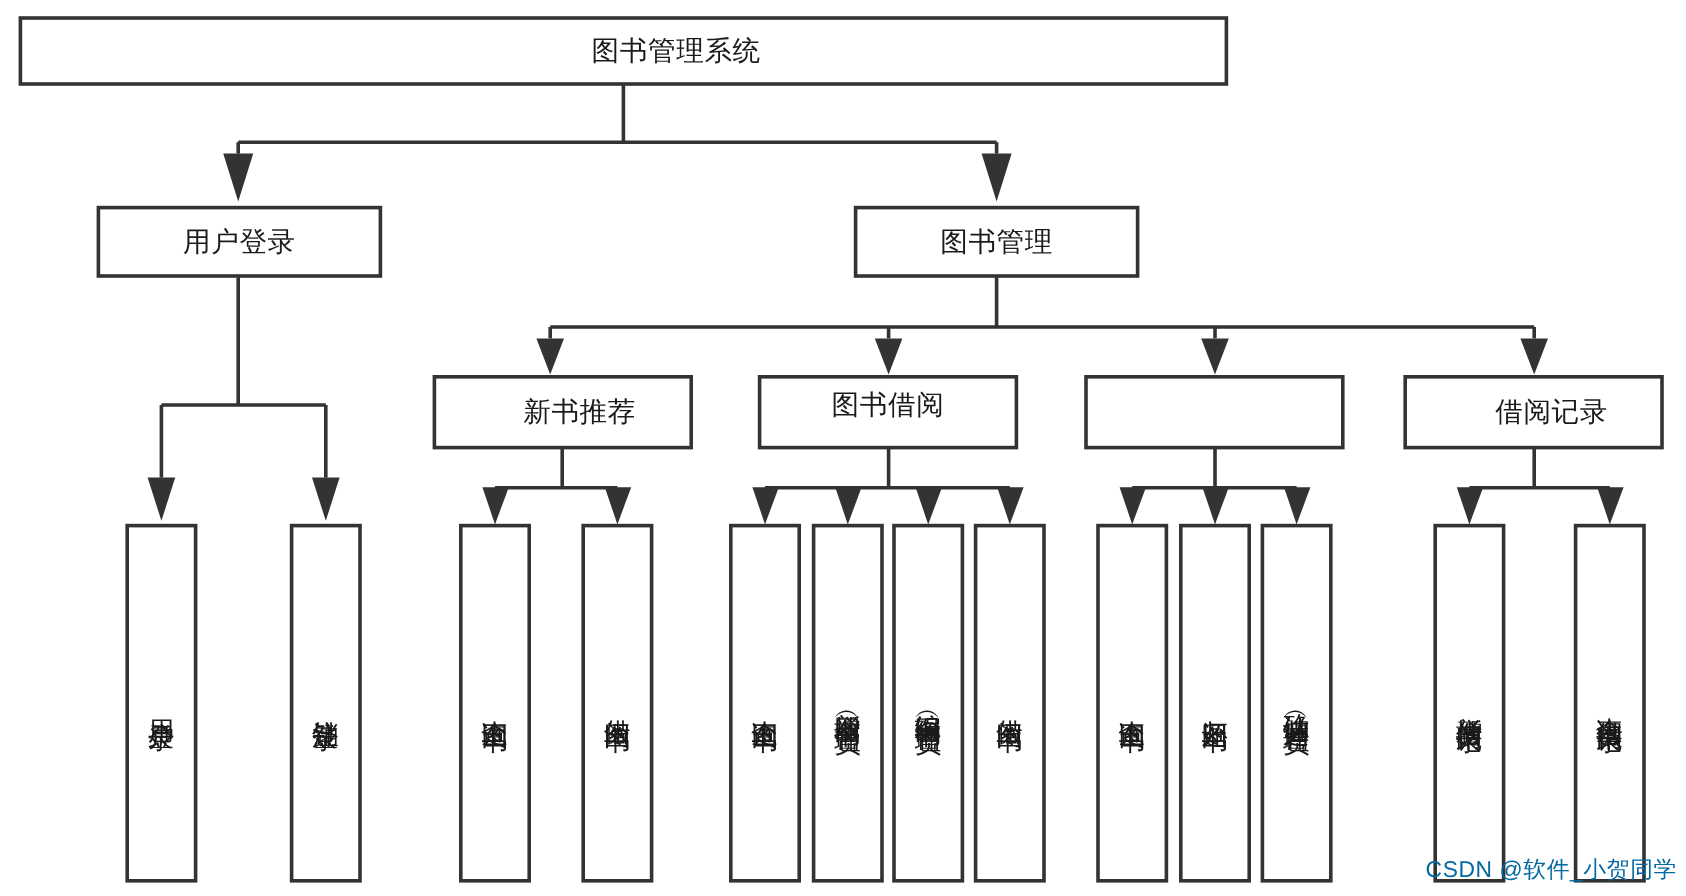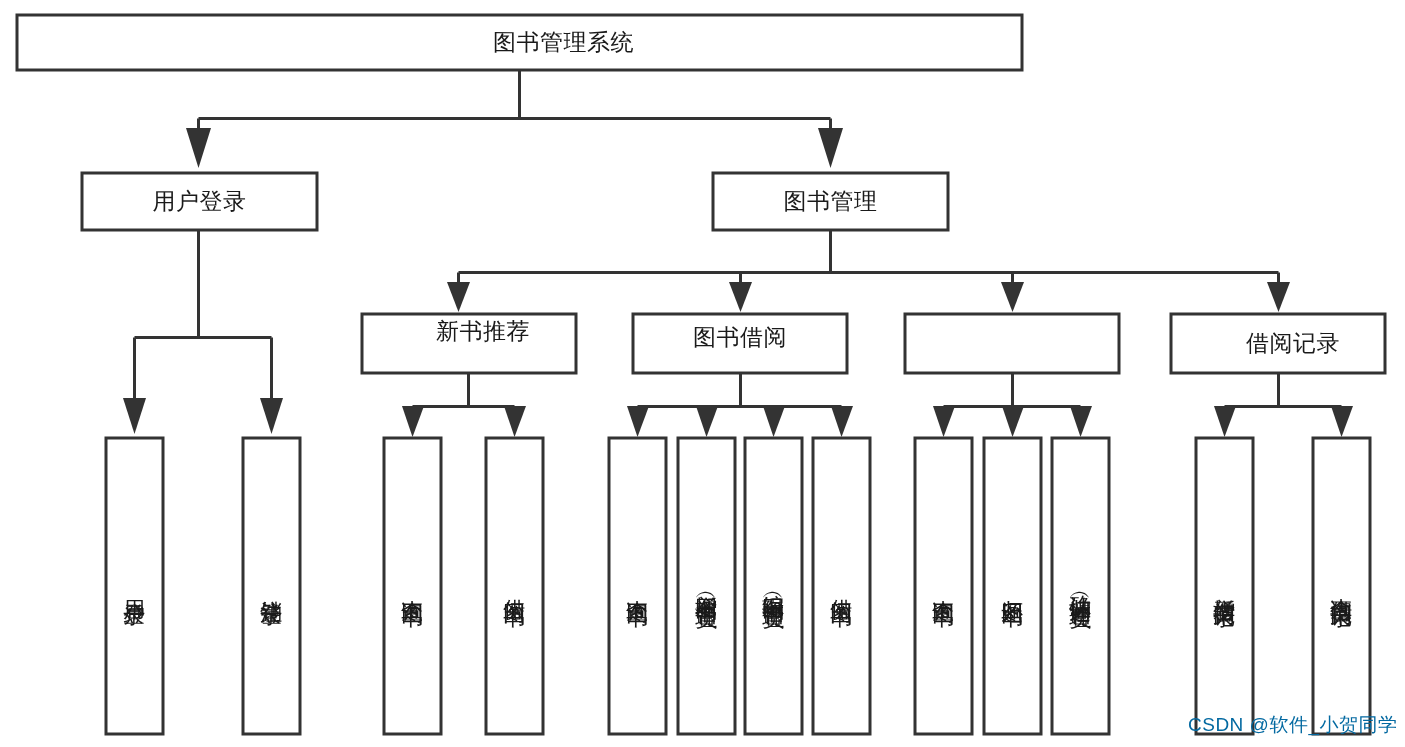--- a/index.html
+++ b/index.html
@@ -179,21 +179,21 @@
     <rect class="box-rect" x="1196" y="438" width="57" height="296"></rect>
     <rect class="box-rect" x="1313" y="438" width="57" height="296"></rect>
   </svg>
 
   <div class="node-label horizontal" style="left:17px; top:15px; width:1005px; height:55px;margin-left:44px;">图书管理系统</div>
 
   <div class="node-label horizontal" style="left:82px; top:173px; width:235px; height:57px;">用户登录</div>
 
   <div class="node-label horizontal" style="left:713px; top:173px; width:235px; height:57px;border-radius:11px;">图书管理</div>
 
-  <div class="node-label horizontal" style="left:362px; top:302px; width:242px; height:59px;">新书推荐</div>
+  <div class="node-label horizontal" style="left:362px; top:314px; width:242px; height:59px;">新书推荐</div>
 
   <div class="node-label horizontal" style="left:633px; top:314px; width:214px; height:47px;">图书借阅</div>
 
 
   <div class="node-label horizontal" style="left:1171px; top:314px; width:244px; height:59px;">借阅记录</div>
 
   <div class="node-label vertical" style="left:106px; top:438px; width:57px; height:296px;">用户登录</div>
 
   <div class="node-label vertical" style="left:243px; top:438px; width:57px; height:296px;">注销登录</div>
 

